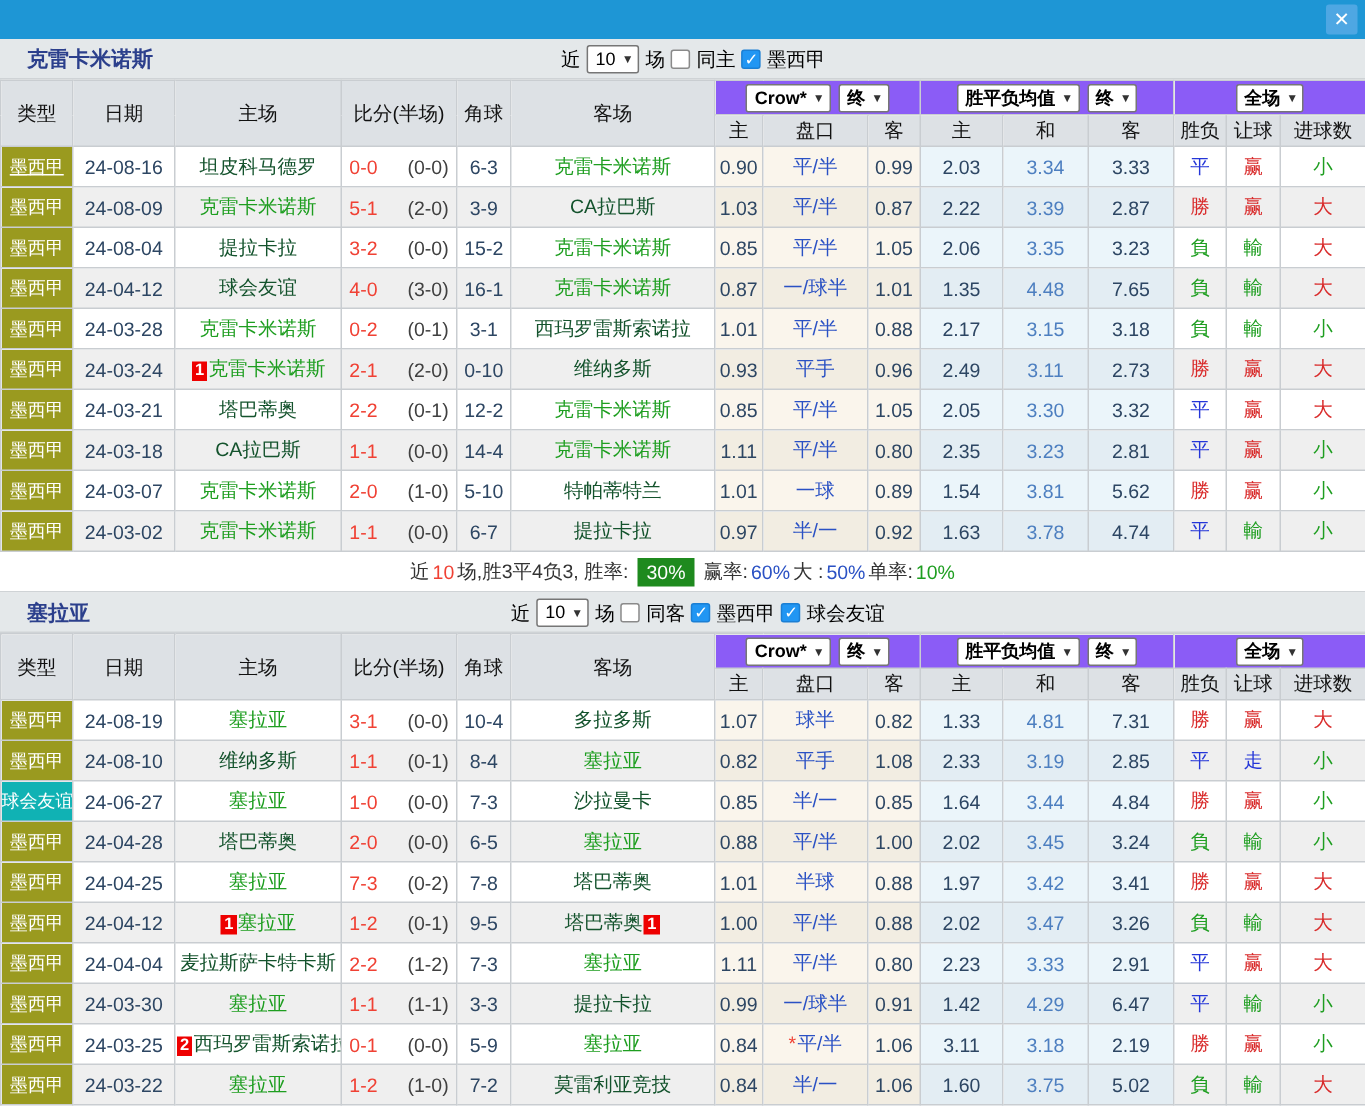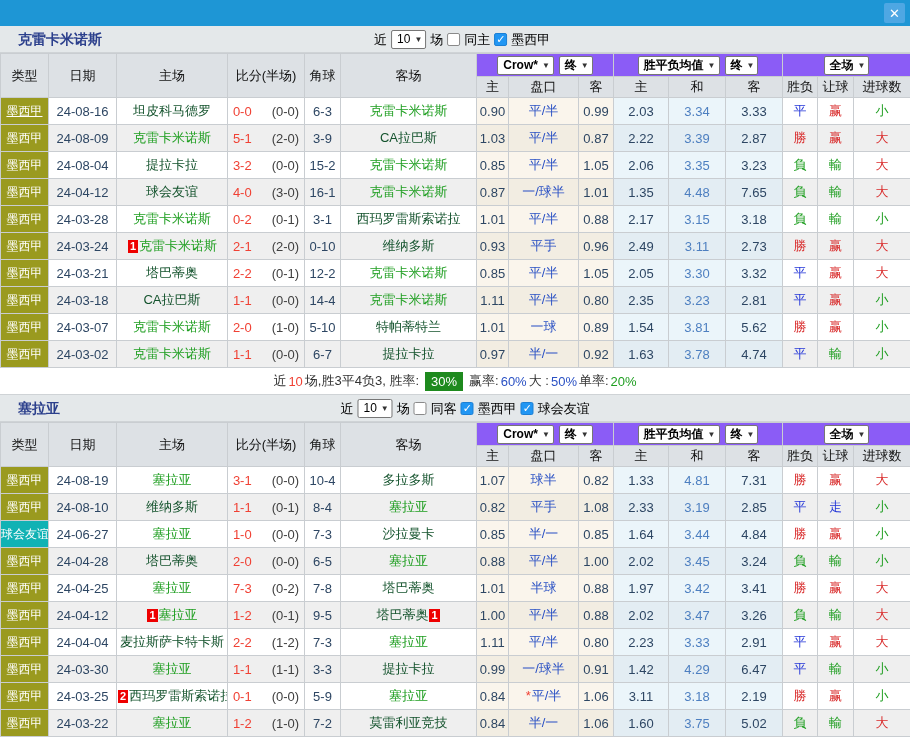--- a/index.html
+++ b/index.html
@@ -356,21 +356,21 @@
 <div class="summary">
   <span>近</span>
     <span class="sum-red">10</span>
     <span>场,胜3平4负3, 胜率:</span>
   <span class="rate-badge">30%</span>
   <span>赢率:</span>
     <span class="sum-blue">60%</span>
   <span>大 :</span>
     <span class="sum-blue">50%</span>
   <span>单率:</span>
-    <span class="sum-green">20%</span>
+    <span class="sum-green">10%</span>
 </div>
 
 <div class="section-bar">
   <span class="team-name">塞拉亚</span>
   <div class="filterbox">
     <span>近</span>
     <span class="select">
         <span>10</span>
         <span class="arr">▼</span>
       </span>

